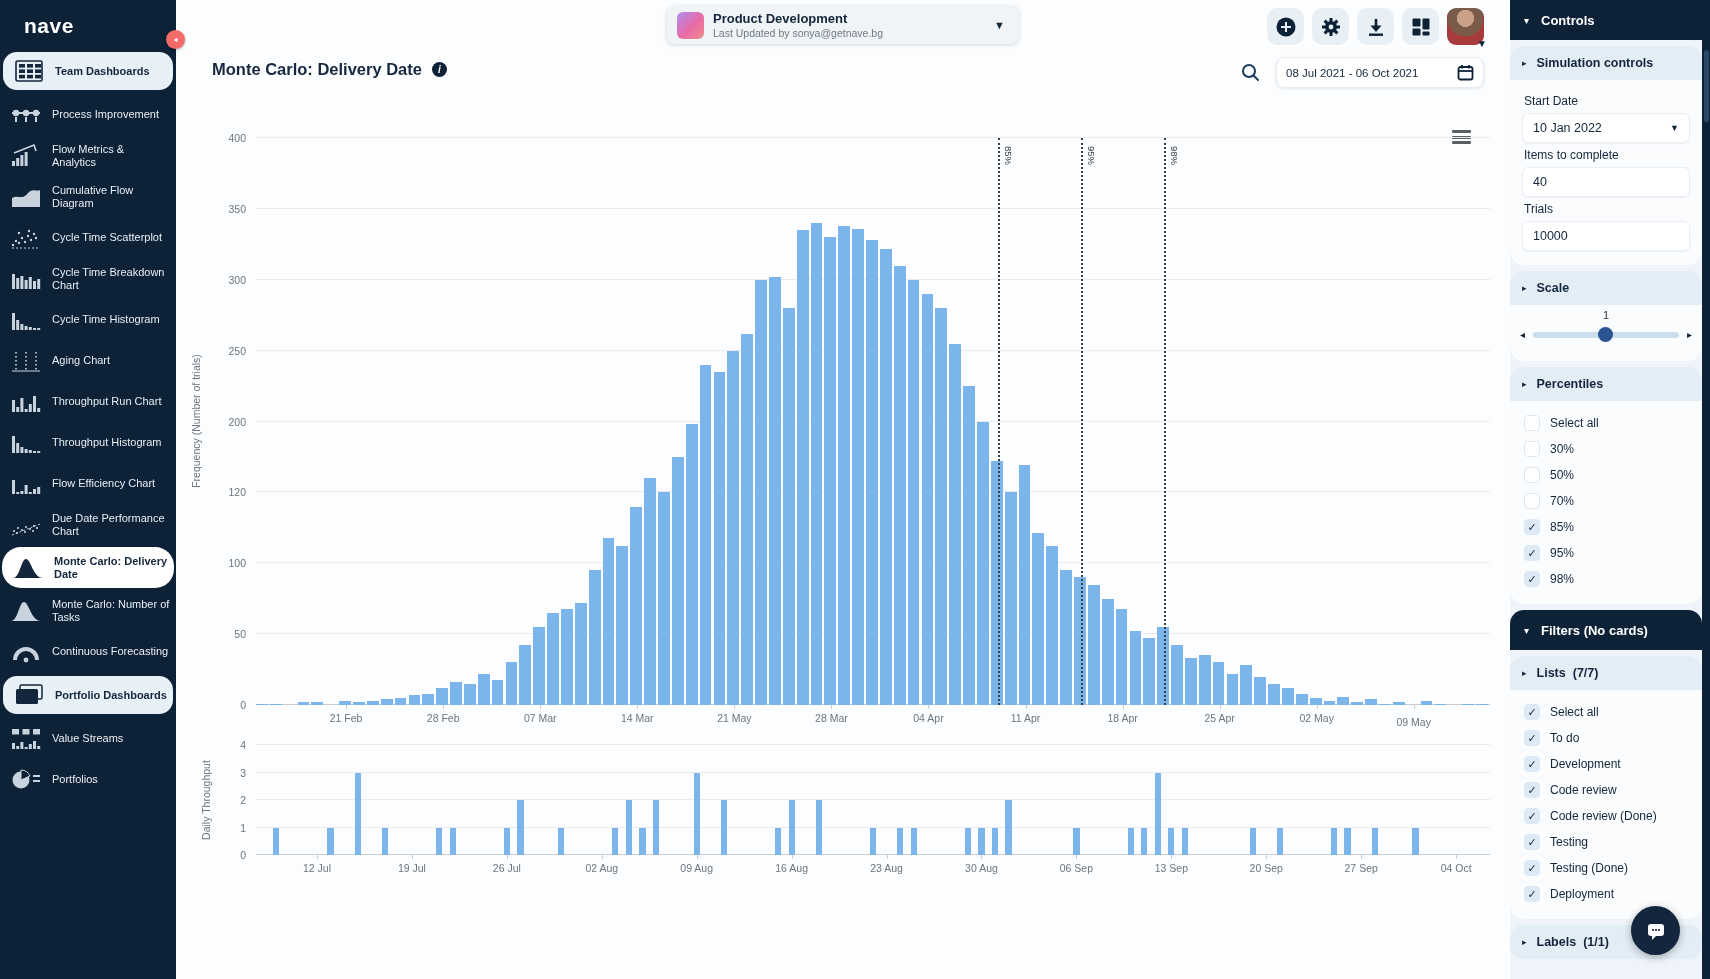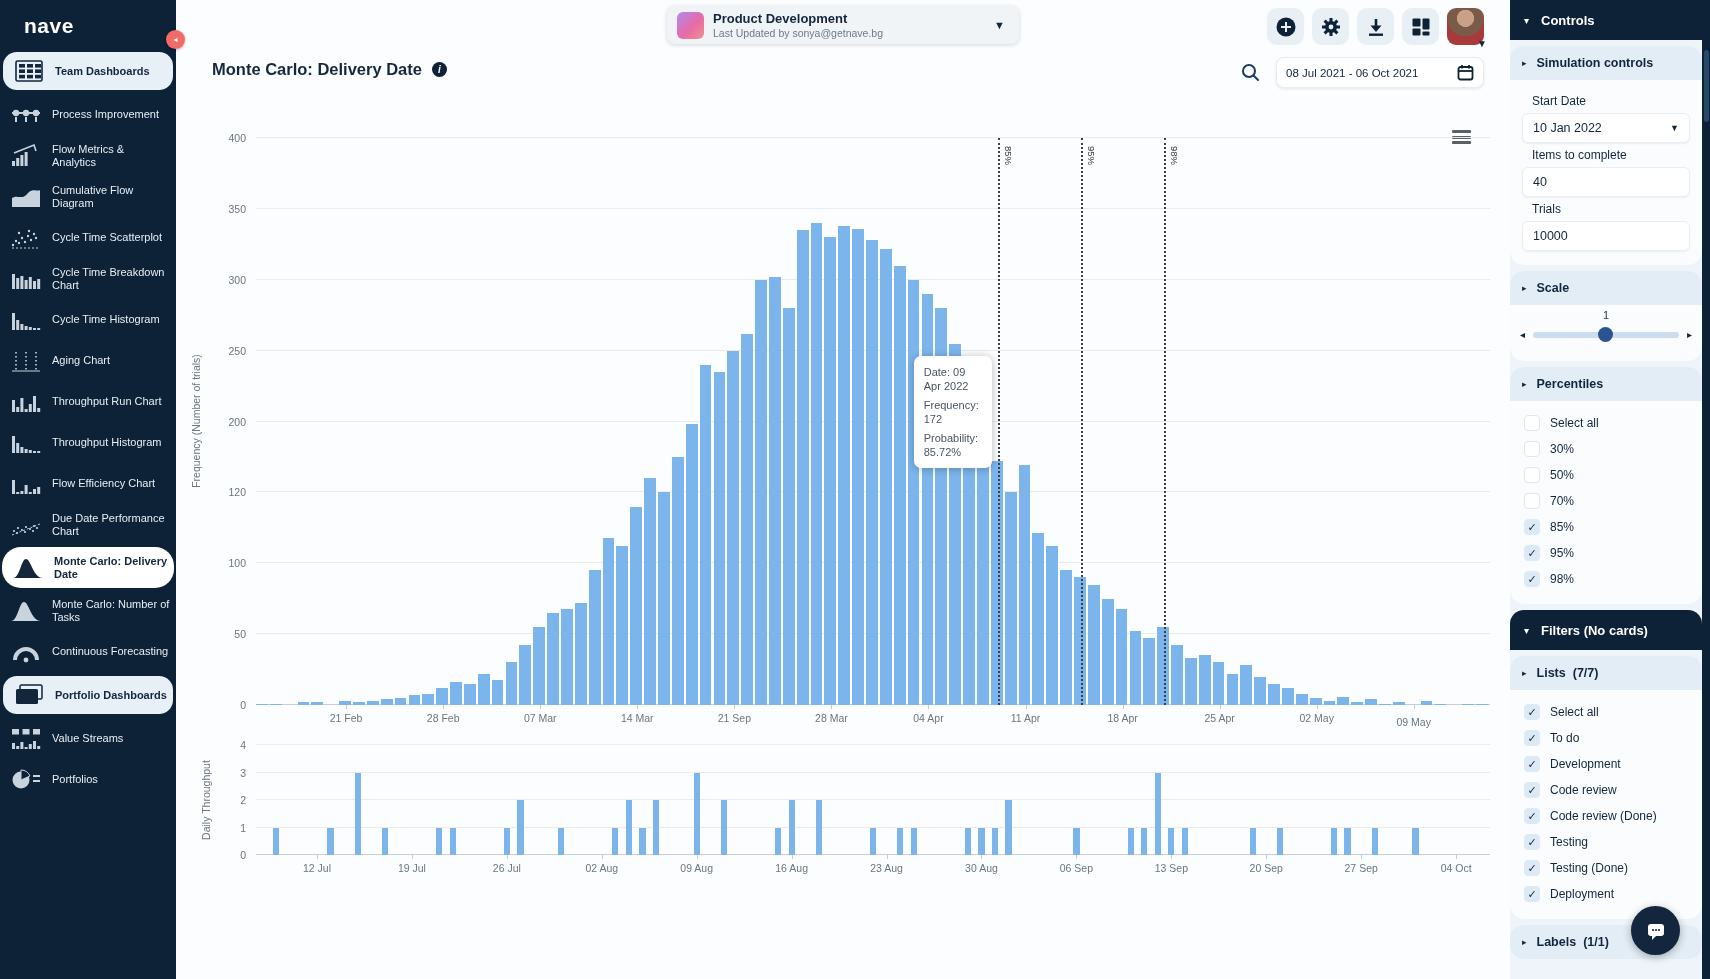--- a/index.html
+++ b/index.html
@@ -103,21 +103,21 @@
     font-weight:bold; cursor:pointer; border-radius:0 0 0 0; }
   .phead-dark.mid { border-radius:14px 14px 0 0; width:192px; }
   .phead-dark .caret { font-size:10px; }
   .psec { border-radius:14px; overflow:hidden; }
   .psubhead { background:#e3edf5; min-height:34px; display:flex; align-items:center;
     gap:10px; padding:0 12px; font-size:12.5px; font-weight:bold; color:#13263c;
     cursor:pointer; border-radius:14px 14px 0 0; }
   .psubhead .caret { font-size:9px; color:#13263c; }
   .pcard { background:#fafcfe; padding:9px 12px 12px 12px;
     border-radius:0 0 14px 14px; }
-  .fld-label { font-size:12px; color:#13263c; margin:5px 2px 5px 10px; }
+  .fld-label { font-size:12px; color:#13263c; margin:5px 2px 5px 2px; }
   .fld-input { height:30px; background:#fff; border:1px solid #e9eef4;
     border-radius:6px; box-shadow:0 1px 2px rgba(20,40,70,.06); display:flex;
     align-items:center; padding:0 10px; font-size:12.5px; color:#13263c;
     margin-bottom:2px; cursor:text; }
   .fld-input.select { cursor:pointer; }
   .fld-input .spacer { flex:1; }
   .fld-input .caret { font-size:10px; color:#13263c; }
 
   .scale-card { display:flex; align-items:center; gap:6px; padding:18px 8px 16px 8px; }
   .slider-arrow { font-size:10px; color:#13263c; cursor:pointer; padding:0 2px; }
@@ -459,25 +459,20 @@
   </div>
 
   <div class="hamburger">
     <span></span>
       <span></span>
       <span></span>
   </div>
 
   <div class="ytitle" style="left:20px; top:421px;">Frequency (Number of trials)</div>
   <div class="plot" id="mc-plot">
-    <div class="tooltip" style="left:calc(60.11% - 84px); top:218px;">
-      <div class="tt-row"><span>Date:</span> <span>09 Apr 2022</span></div>
-      <div class="tt-row"><span>Frequency:</span> <span>172</span></div>
-      <div class="tt-row"><span>Probability:</span> <span>85.72%</span></div>
-    </div>
   <div class="gridline base" style="bottom: 0%;"></div>
       <div class="ytick" style="bottom: 0%; transform: translateY(50%);">0</div>
       <div class="gridline" style="bottom: 12.5%;"></div>
       <div class="ytick" style="bottom: 12.5%; transform: translateY(50%);">50</div>
       <div class="gridline" style="bottom: 25%;"></div>
       <div class="ytick" style="bottom: 25%; transform: translateY(50%);">100</div>
       <div class="gridline" style="bottom: 37.5%;"></div>
       <div class="ytick" style="bottom: 37.5%; transform: translateY(50%);">120</div>
       <div class="gridline" style="bottom: 50%;"></div>
       <div class="ytick" style="bottom: 50%; transform: translateY(50%);">200</div>
@@ -576,21 +571,21 @@
       <div class="bar" style="left: 98.8764%; width: 0.955056%; height: 0.25%; background: rgb(124, 181, 236);"></div>
       <div class="tickmark" style="left: 7.30337%;"></div>
       <div class="xtick" style="left: 7.30337%;">21 Feb</div>
       <div class="tickmark" style="left: 15.1685%;"></div>
       <div class="xtick" style="left: 15.1685%;">28 Feb</div>
       <div class="tickmark" style="left: 23.0337%;"></div>
       <div class="xtick" style="left: 23.0337%;">07 Mar</div>
       <div class="tickmark" style="left: 30.8989%;"></div>
       <div class="xtick" style="left: 30.8989%;">14 Mar</div>
       <div class="tickmark" style="left: 38.764%;"></div>
-      <div class="xtick" style="left: 38.764%;">21 Sep</div>
+      <div class="xtick" style="left: 38.764%;">21 May</div>
       <div class="tickmark" style="left: 46.6292%;"></div>
       <div class="xtick" style="left: 46.6292%;">28 Mar</div>
       <div class="tickmark" style="left: 54.4944%;"></div>
       <div class="xtick" style="left: 54.4944%;">04 Apr</div>
       <div class="tickmark" style="left: 62.3596%;"></div>
       <div class="xtick" style="left: 62.3596%;">11 Apr</div>
       <div class="tickmark" style="left: 70.2247%;"></div>
       <div class="xtick" style="left: 70.2247%;">18 Apr</div>
       <div class="tickmark" style="left: 78.0899%;"></div>
       <div class="xtick" style="left: 78.0899%;">25 Apr</div>

